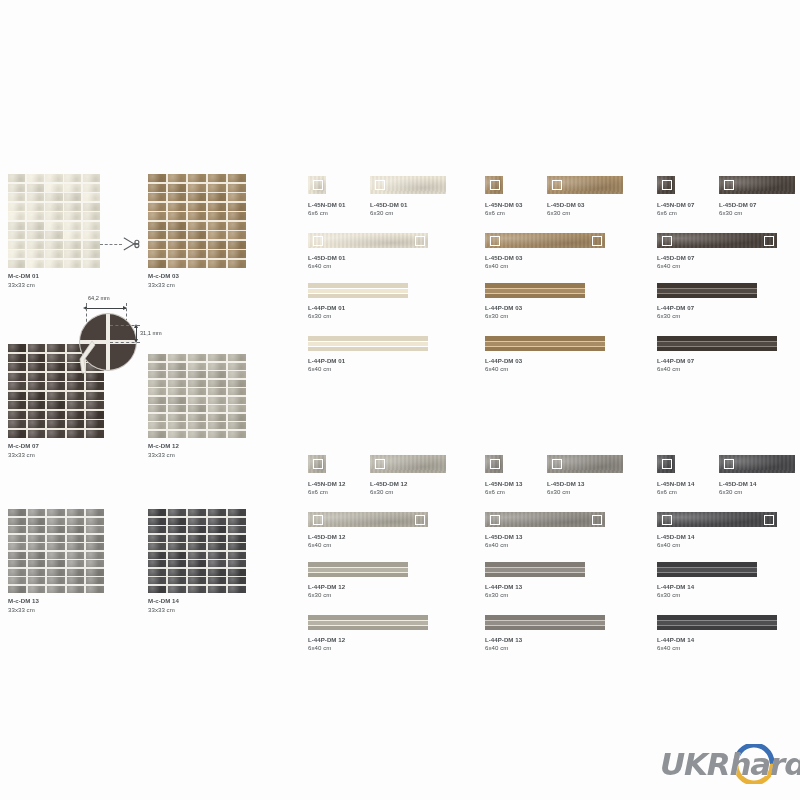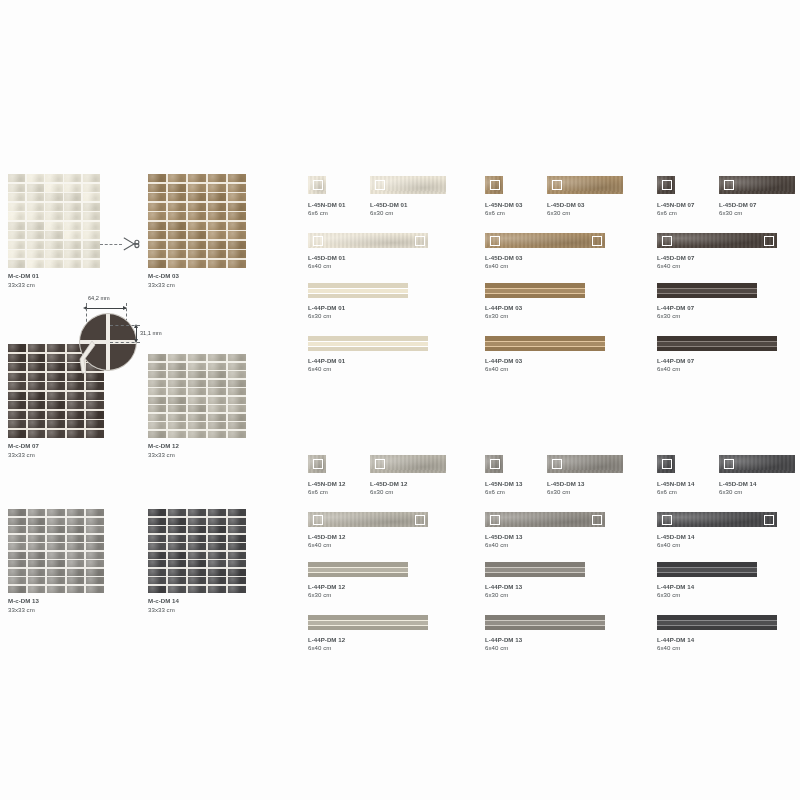--- a/index.html
+++ b/index.html
@@ -810,14 +810,21 @@
           <div class="band" style="top: 33%; height: 1.2px; background: rgb(137, 137, 139);"></div>
           <div class="band" style="top: 64%; height: 1.2px; background: rgb(137, 137, 139);"></div>
         </div>
       </div>
       <div class="lbl piece-label" style="position: absolute; left: 657px; top: 632px;">
         <span class="code">L-44P-DM 14</span>
         <span class="size">6x40 cm</span>
       </div>
     </div>
 
+  <div id="watermark" style="left:660px;top:742px;width:130px;height:44px;">
+    <svg style="position:absolute;left:68px;top:2px;z-index:1;" width="52" height="40" viewBox="0 0 52 40">
+      <path d="M8 20 A18 18 0 0 1 44 18" fill="none" stroke="#3b6fb5" stroke-width="5" stroke-linecap="round"></path>
+      <path d="M44 22 A18 18 0 0 1 8 20" fill="none" stroke="#e8b23a" stroke-width="5" stroke-linecap="round"></path>
+    </svg>
+    <div class="wm-text" style="position:absolute;left:0;top:4px;">UKRhard</div>
+  </div>
 
 </div>
 
 </body></html>

